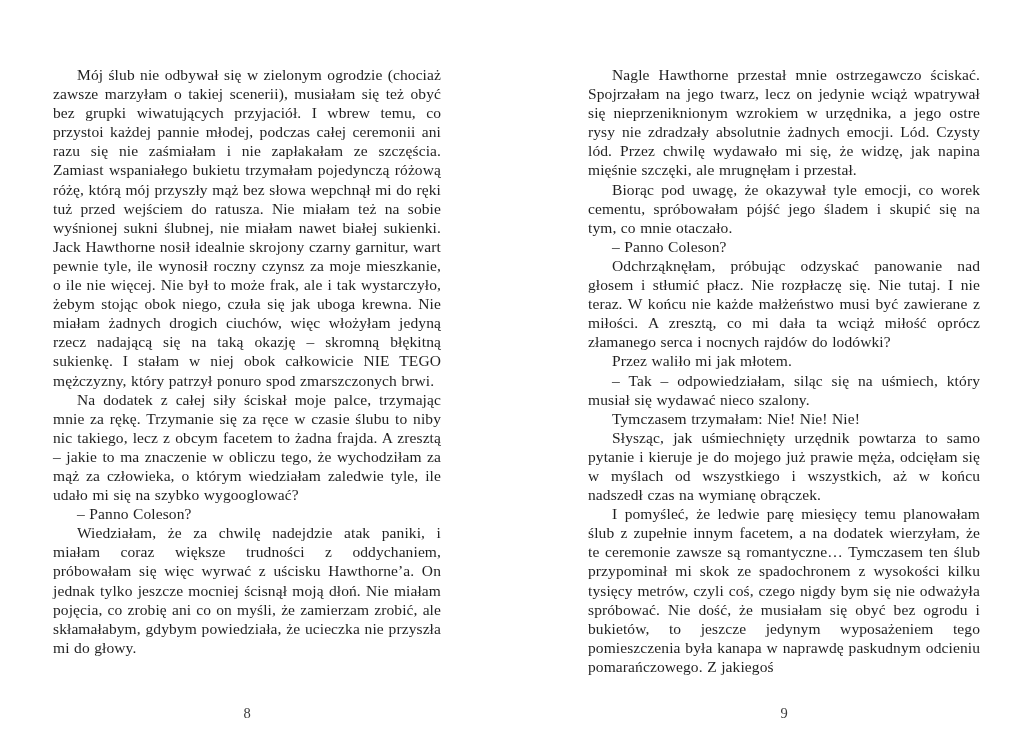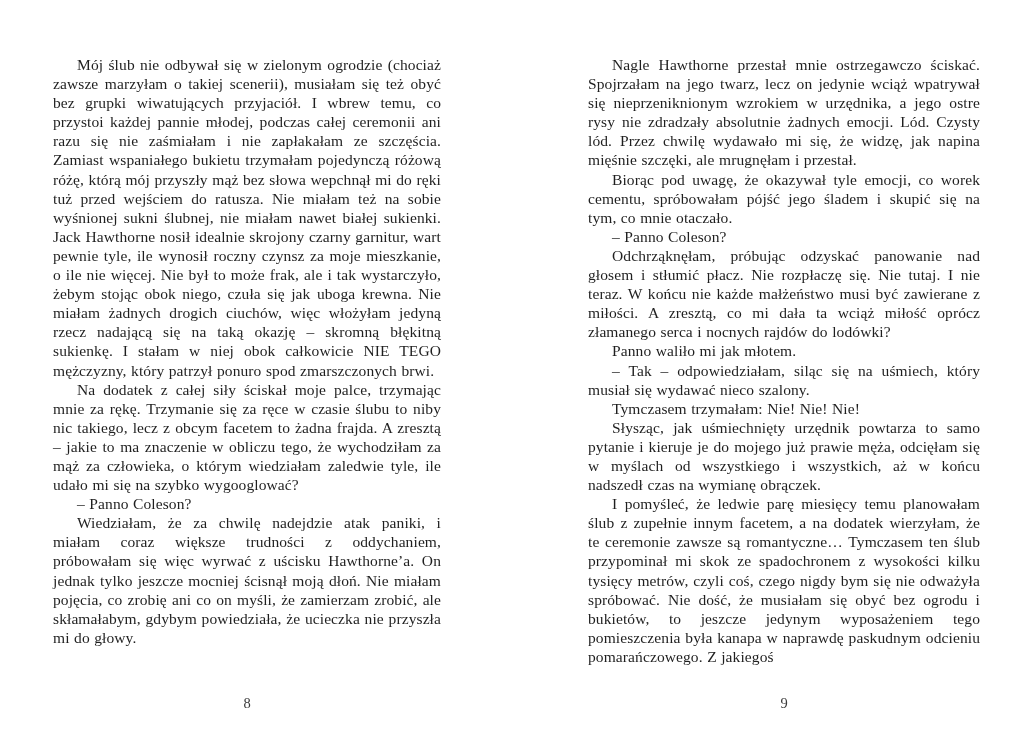--- a/index.html
+++ b/index.html
@@ -15,21 +15,21 @@
     font-family: "Liberation Serif", "DejaVu Serif", serif;
     color: #1f1f1f;
   }
   .book-spread {
     position: absolute;
     inset: 0;
     background: #ffffff;
   }
   .page {
     position: absolute;
-    top: 55px;
+    top: 65px;
     bottom: 0;
   }
   .page-left  { left: 53px;  width: 388px; }
   .page-right { left: 588px; width: 392px; }
   .page-body p.para {
     margin: 0;
     padding: 0;
     font-size: 15.5px;
     line-height: 19.1px;
     text-align: justify;
@@ -61,21 +61,21 @@
       </div>
     <div class="page-number">8</div>
   </div>
 
   <div class="page page-right">
     <div class="page-body">
         <p class="para">Nagle Hawthorne przestał mnie ostrzegawczo ściskać. Spojrzałam na jego twarz, lecz on jedynie wciąż wpatrywał się nieprzeniknionym wzrokiem w urzędnika, a jego ostre rysy nie zdradzały absolutnie żadnych emocji. Lód. Czysty lód. Przez chwilę wydawało mi się, że widzę, jak napina mięśnie szczęki, ale mrugnęłam i przestał.</p>
         <p class="para">Biorąc pod uwagę, że okazywał tyle emocji, co worek cementu, spróbowałam pójść jego śladem i skupić się na tym, co mnie otaczało.</p>
         <p class="para">– Panno Coleson?</p>
         <p class="para">Odchrząknęłam, próbując odzyskać panowanie nad głosem i stłumić płacz. Nie rozpłaczę się. Nie tutaj. I nie teraz. W końcu nie każde małżeństwo musi być zawierane z miłości. A zresztą, co mi dała ta wciąż miłość oprócz złamanego serca i nocnych rajdów do lodówki?</p>
-        <p class="para">Panno waliło mi jak młotem.</p>
+        <p class="para">Przez waliło mi jak młotem.</p>
         <p class="para">– Tak – odpowiedziałam, siląc się na uśmiech, który musiał się wydawać nieco szalony.</p>
         <p class="para">Tymczasem trzymałam: Nie! Nie! Nie!</p>
         <p class="para">Słysząc, jak uśmiechnięty urzędnik powtarza to samo pytanie i kieruje je do mojego już prawie męża, odcięłam się w myślach od wszystkiego i wszystkich, aż w końcu nadszedł czas na wymianę obrączek.</p>
         <p class="para">I pomyśleć, że ledwie parę miesięcy temu planowałam ślub z zupełnie innym facetem, a na dodatek wierzyłam, że te ceremonie zawsze są romantyczne… Tymczasem ten ślub przypominał mi skok ze spadochronem z wysokości kilku tysięcy metrów, czyli coś, czego nigdy bym się nie odważyła spróbować. Nie dość, że musiałam się obyć bez ogrodu i bukietów, to jeszcze jedynym wyposażeniem tego pomieszczenia była kanapa w naprawdę paskudnym odcieniu pomarańczowego. Z jakiegoś</p>
       </div>
     <div class="page-number">9</div>
   </div>
 
 </div>
 

